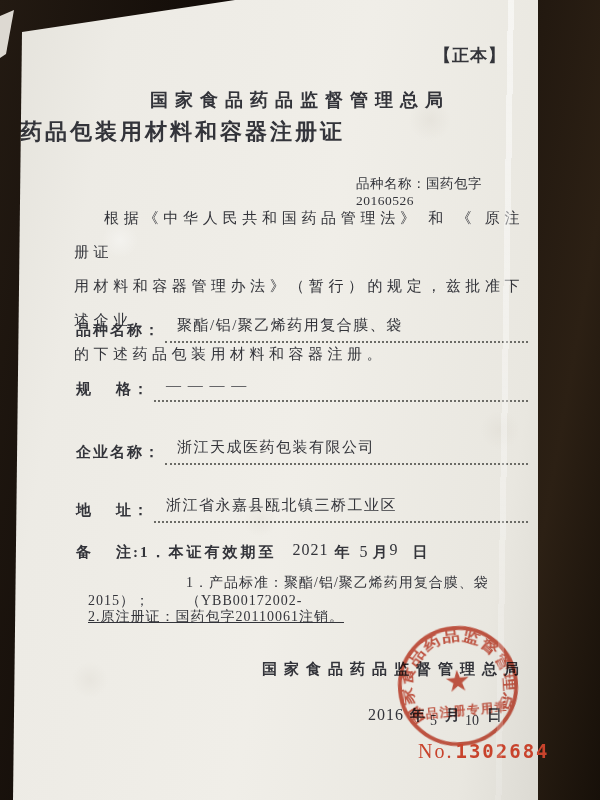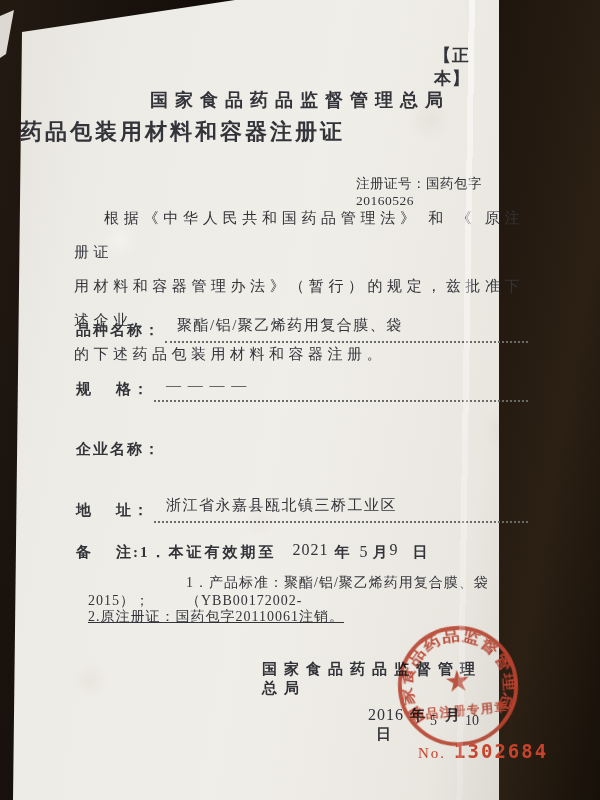--- a/index.html
+++ b/index.html
@@ -8,21 +8,21 @@
     font-family:"Liberation Serif","DejaVu Serif",serif;
     background:linear-gradient(100deg,#231a12 0%,#120c08 30%,#1a120c 62%,#2c2014 86%,#171009 100%);
   }
   
   .under-sheet{
     position:absolute;left:0;top:10px;width:16px;height:48px;
     background:#ddd9d2;
     clip-path:polygon(0 6px,14px 0,6px 44px,0 48px);
   }
   .paper{
-    position:absolute;left:0;top:0;width:499px;height:800px;
+    position:absolute;left:0;top:0;width:538px;height:800px;
     background:
       radial-gradient(circle 26px at 120px 240px, rgba(255,255,255,.35), rgba(255,255,255,0) 70%),
       radial-gradient(circle 30px at 430px 120px, rgba(210,205,195,.25), rgba(210,205,195,0) 70%),
       radial-gradient(circle 24px at 260px 520px, rgba(210,205,195,.22), rgba(210,205,195,0) 70%),
       radial-gradient(circle 28px at 500px 430px, rgba(210,205,195,.22), rgba(210,205,195,0) 70%),
       radial-gradient(circle 26px at 90px 680px,  rgba(210,205,195,.22), rgba(210,205,195,0) 70%),
       linear-gradient(100deg,#e4e2db 0%,#edebe5 18%,#f0eee8 55%,#e9e7e0 88%,#dcdad3 100%);
     clip-path:polygon(22px 32px,235px 0,578px 0,566px 800px,13px 800px);
   }
   .paper::after{ 
@@ -64,54 +64,55 @@
   .dateline .g1{margin-left:6px;} .dateline .g2{margin-left:8px;}
   .stamp{
     left:394px;top:622px;width:128px;height:128px;
     mix-blend-mode:multiply;opacity:.88;transform:rotate(-5deg);
   }
   .serial{
     left:418px;top:740px;color:#c8432c;
     font-family:"DejaVu Sans Mono","Liberation Mono",monospace;
     font-size:19px;letter-spacing:2px;font-weight:bold;
   }
-  .serial .no-prefix{font-family:"Liberation Serif",serif;font-size:15px;font-weight:normal;margin-right:8px;}
+  .serial .no-prefix{font-family:"Liberation Serif",serif;font-size:20px;font-weight:normal;margin-right:2px;}
 </style>
 </head>
 <body>
 
 <div class="under-sheet"></div>
 
 <div class="paper">
 
   <div class="abs ink copy-type">【正本】</div>
 
   <div class="abs ink title1">国家食品药品监督管理总局</div>
   <div class="abs ink title2">药品包装用材料和容器注册证</div>
 
-  <div class="abs ink regline">注册证号：国药包字20160526</div>
+  <div class="abs ink regline">品种名称：国药包字20160526</div>
 
   <div class="abs ink para">
     <div class="l1">根据《中华人民共和国药品管理法》 和 《 原注册证</div>
     <div>用材料和容器管理办法》（暂行）的规定，兹批准下述企业</div>
     <div>的下述药品包装用材料和容器注册。</div>
   </div>
 
   <div class="abs frow row-spec">
     <span class="ink lbl">规    格：</span>
     <span class="val-wrap"><span class="ink val">— — — —</span></span>
   </div>
 
   <div class="abs frow row-variety">
     <span class="ink lbl">品种名称：</span>
     <span class="val-wrap"><span class="ink val">聚酯/铝/聚乙烯药用复合膜、袋</span></span>
   </div>
 
   <div class="abs frow row-company">
     <span class="ink lbl">企业名称：</span>
+    <span class="val-wrap"><span class="ink val">浙江天成医药包装有限公司</span></span>
   </div>
 
   <div class="abs frow row-address">
     <span class="ink lbl">地    址：</span>
     <span class="val-wrap"><span class="ink val">浙江省永嘉县瓯北镇三桥工业区</span></span>
   </div>
 
   <div class="abs ink remark-line">
     <span class="lbl">备    注:</span><span class="txt">1．本证有效期至</span><span class="num y">2021</span><span class="uc">年</span><span class="num m">5</span><span class="uc">月</span><span class="num d">9</span><span class="uc">日</span>
   </div>

